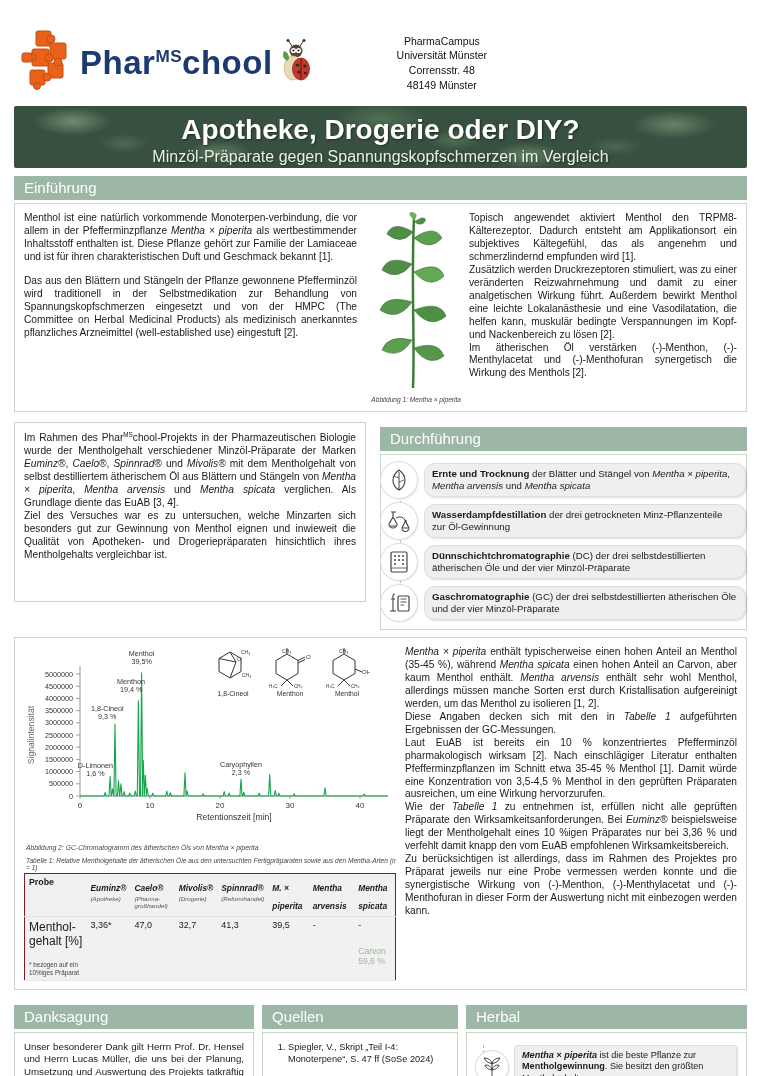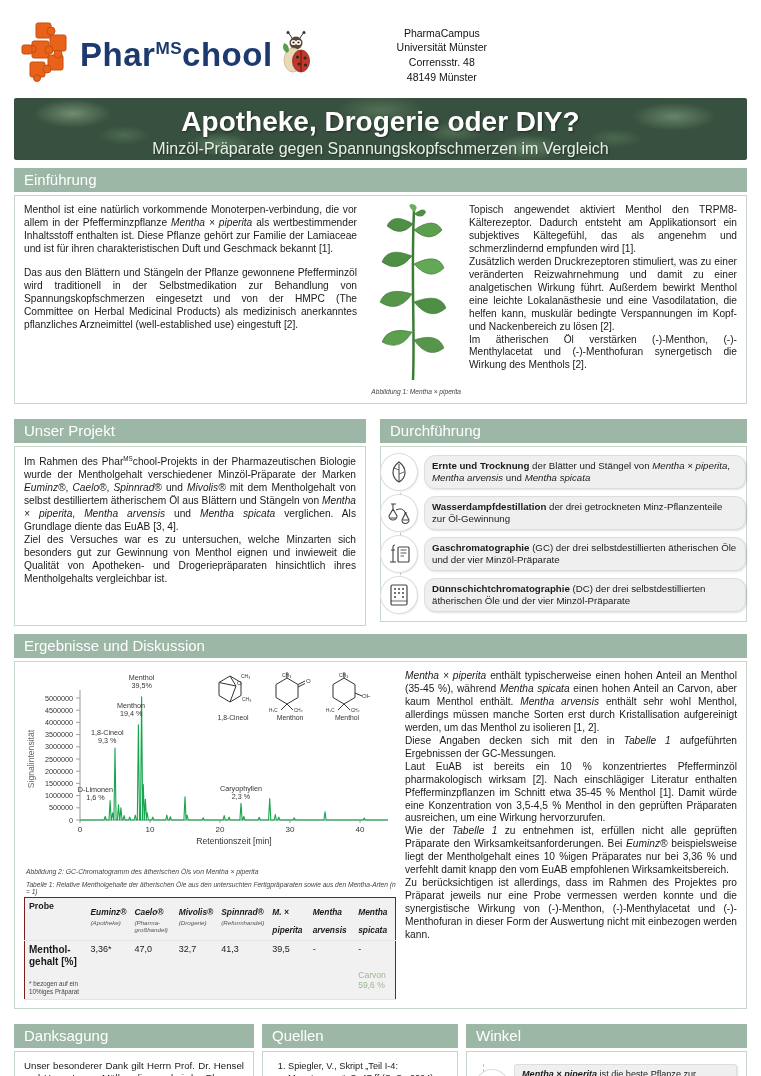--- a/index.html
+++ b/index.html
@@ -1,18 +1,18 @@
 <!DOCTYPE html>
 <html><head>
 <meta charset="utf-8">
 <style>
   * { box-sizing: border-box; margin: 0; padding: 0; }
   html,body { width: 761px; background:#fff; }
   body { font-family: "Liberation Sans", sans-serif; color:#1a1a1a; height:1076px; overflow:hidden; }
-  .page { width:761px; height:1076px; padding:4px 14px; position:relative; }
+  .page { width:761px; height:1076px; padding:12px 14px; position:relative; }
 
   
   .header { display:flex; align-items:center; padding:16px 6px 8px 6px; height:94px; }
   .logo-block { display:flex; align-items:center; gap:6px; }
   .wordmark { font-size:33px; font-weight:600; color:#1d3a70; letter-spacing:0.5px; }
   .wordmark sup { font-size:0.52em; vertical-align:super; }
   .addr { text-align:center; font-size:10.5px; line-height:1.4; color:#111; margin-left:84px; }
   .uni-logo { display:flex; align-items:center; gap:10px; margin-left:auto; margin-right:4px; }
   .uni-name { font-weight:bold; font-size:18px; line-height:1.12; color:#1a1a1a; }
 
@@ -70,21 +70,21 @@
   .structure { text-align:center; }
   .structure .sname { font-size:6.8px; color:#333; display:block; margin-top:-2px; }
   .fig2-cap { font-size:6.8px; font-style:italic; color:#444; margin:2px 0 6px 2px; }
   .tab-cap { font-size:6.6px; font-style:italic; color:#444; margin:0 0 2px 2px; }
   table.res { width:100%; border-collapse:collapse; background:#f1f1f1; border:1px solid #7f1d1d; }
   table.res th, table.res td { padding:3px 4px; vertical-align:top; text-align:left; border-bottom:1px solid #e4e4e4; }
   .th-main { font-size:8.4px; font-weight:bold; font-style:italic; line-height:1.15; }
   .th-plain { font-size:8.8px; font-weight:bold; font-style:normal; }
   .th-sub { font-size:6.2px; font-style:italic; font-weight:normal; color:#555; display:block; line-height:1.2; }
   .td-val { font-size:9px; }
-  .row-label { font-size:10px; font-weight:bold; line-height:1.2; }
+  .row-label { font-size:12px; font-weight:normal; line-height:1.2; }
   .footnote { font-size:6.3px; color:#444; margin-top:12px; line-height:1.25; }
   .carvon { color:#9eb894; font-size:8.6px; margin-top:16px; line-height:1.2; }
 
   
   .bottom-row { display:flex; gap:8px; margin-top:7px; }
   .bot-danke { width:240px; }
   .bot-quellen { width:196px; }
   .bot-fazit { flex:1; }
   .bot-text { font-size:9.7px; line-height:1.3; }
   .quellen-list { font-size:9.2px; line-height:1.32; padding-left:16px; }
@@ -182,21 +182,20 @@
       <div class="intro-right bodytext just">
         <p>Topisch angewendet aktiviert Menthol den TRPM8-Kälterezeptor. Dadurch entsteht am Applikationsort ein subjektives Kältegefühl, das als angenehm und schmerzlindernd empfunden wird [1].</p>
         <p>Zusätzlich werden Druckrezeptoren stimuliert, was zu einer veränderten Reizwahrnehmung und damit zu einer analgetischen Wirkung führt. Außerdem bewirkt Menthol eine leichte Lokalanästhesie und eine Vasodilatation, die helfen kann, muskulär bedingte Verspannungen im Kopf- und Nackenbereich zu lösen [2].</p>
         <p>Im ätherischen Öl verstärken (-)-Menthon, (-)-Menthylacetat und (-)-Menthofuran synergetisch die Wirkung des Menthols [2].</p>
       </div>
     </div>
   </div>
 
   <div class="two-col">
     <div class="col-left sec" style="margin-top:0">
-      <div class="sec-head">Unser Projekt</div>
       <div class="sec-body bodytext just" style="min-height:180px">
         <p><span>Im Rahmen des Phar</span><span class="rt-sup">MS</span><span>chool-Projekts in der Pharmazeutischen Biologie wurde der Mentholgehalt verschiedener Minzöl-Präparate der Marken </span><span class="rt-i">Euminz®</span><span>, </span><span class="rt-i">Caelo®</span><span>, </span><span class="rt-i">Spinnrad®</span><span> und </span><span class="rt-i">Mivolis®</span><span> mit dem Mentholgehalt von selbst destilliertem ätherischem Öl aus Blättern und Stängeln von </span><span class="rt-i">Mentha × piperita</span><span>, </span><span class="rt-i">Mentha arvensis</span><span> und </span><span class="rt-i">Mentha spicata</span><span> verglichen. Als Grundlage diente das EuAB [3, 4].</span></p>
         <p>Ziel des Versuches war es zu untersuchen, welche Minzarten sich besonders gut zur Gewinnung von Menthol eignen und inwieweit die Qualität von Apotheken- und Drogeriepräparaten hinsichtlich ihres Mentholgehalts vergleichbar ist.</p>
       </div>
     </div>
     <div class="col-right sec" style="margin-top:0">
       <div class="sec-head">Durchführung</div>
       <div class="sec-body steps">
         <div class="step">
           <div class="step-icon">
@@ -214,57 +213,56 @@
             <svg width="24" height="24" viewBox="0 0 24 24">
                 <path d="M6,3 L6,8 L2,15 a4,4 0 0 0 8,0 L6,8" fill="none" stroke="#444" stroke-width="1.1"></path>
                 <path d="M6,3 h3 M6,3 h-2" stroke="#444" stroke-width="1.1"></path>
                 <path d="M9,9 q6,-3 9,2" fill="none" stroke="#444" stroke-width="1"></path>
                 <path d="M18,11 L18,13 L15,19 a3.4,3.4 0 0 0 7,0 L19,13 L19,11" fill="none" stroke="#444" stroke-width="1.1"></path>
                 <line x1="3" y1="17" x2="9" y2="17" stroke="#444" stroke-width="1"></line>
                 <line x1="16" y1="19" x2="21" y2="19" stroke="#444" stroke-width="1"></line>
               </svg>
           </div>
           <div class="step-box"><span class="rt-b">Wasserdampfdestillation</span><span> der drei getrockneten Minz-Pflanzenteile zur Öl-Gewinnung</span></div>
-        </div>
-        <div class="step">
-          <div class="step-icon">
-            <svg width="24" height="24" viewBox="0 0 24 24">
-                <rect x="11" y="5" width="11" height="15" rx="1" fill="none" stroke="#444" stroke-width="1.2"></rect>
-                <line x1="13.5" y1="8" x2="19.5" y2="8" stroke="#444" stroke-width="0.9"></line>
-                <line x1="13.5" y1="11" x2="19.5" y2="11" stroke="#444" stroke-width="0.9"></line>
-                <line x1="13.5" y1="14" x2="17" y2="14" stroke="#444" stroke-width="0.9"></line>
-                <path d="M6,20 L6,8 M4,8 h4 M6,8 L6,5 a2,2 0 0 1 2,-2" fill="none" stroke="#444" stroke-width="1.1"></path>
-                <path d="M3,20 h6" stroke="#444" stroke-width="1.1"></path>
-              </svg>
-          </div>
-          <div class="step-box"><span class="rt-b">Gaschromatographie</span><span> (GC) der drei selbstdestillierten ätherischen Öle und der vier Minzöl-Präparate</span></div>
         </div>
         <div class="step">
           <div class="step-icon">
             <svg width="20" height="24" viewBox="0 0 20 24">
                 <rect x="2" y="2" width="16" height="20" rx="1.5" fill="none" stroke="#444" stroke-width="1.2"></rect>
                 <line x1="2" y1="18" x2="18" y2="18" stroke="#444" stroke-width="0.8"></line>
                 <circle cx="6" cy="6" r="1" fill="#444"></circle>
                 <circle cx="10" cy="6" r="1" fill="#444"></circle>
                 <circle cx="14" cy="6" r="1" fill="#444"></circle>
                 <circle cx="6" cy="10" r="1" fill="#444"></circle>
                 <circle cx="10" cy="10" r="1" fill="#444"></circle>
                 <circle cx="14" cy="10" r="1" fill="#444"></circle>
                 <circle cx="6" cy="14" r="1" fill="#444"></circle>
                 <circle cx="14" cy="14" r="1" fill="#444"></circle>
               </svg>
           </div>
           <div class="step-box"><span class="rt-b">Dünnschichtchromatographie</span><span> (DC) der drei selbstdestillierten ätherischen Öle und der vier Minzöl-Präparate</span></div>
         </div>
+        <div class="step">
+          <div class="step-icon">
+            <svg width="24" height="24" viewBox="0 0 24 24">
+                <rect x="11" y="5" width="11" height="15" rx="1" fill="none" stroke="#444" stroke-width="1.2"></rect>
+                <line x1="13.5" y1="8" x2="19.5" y2="8" stroke="#444" stroke-width="0.9"></line>
+                <line x1="13.5" y1="11" x2="19.5" y2="11" stroke="#444" stroke-width="0.9"></line>
+                <line x1="13.5" y1="14" x2="17" y2="14" stroke="#444" stroke-width="0.9"></line>
+                <path d="M6,20 L6,8 M4,8 h4 M6,8 L6,5 a2,2 0 0 1 2,-2" fill="none" stroke="#444" stroke-width="1.1"></path>
+                <path d="M3,20 h6" stroke="#444" stroke-width="1.1"></path>
+              </svg>
+          </div>
+          <div class="step-box"><span class="rt-b">Gaschromatographie</span><span> (GC) der drei selbstdestillierten ätherischen Öle und der vier Minzöl-Präparate</span></div>
+        </div>
       </div>
     </div>
   </div>
 
   <div class="sec">
-    <div class="sec-head">Ergebnisse und Diskussion</div>
     <div class="sec-body erg-flex">
       <div class="erg-left">
         <div class="chart-wrap">
           <svg id="chart-svg" width="372" height="192" viewBox="0 0 372 192">
               <line x1="52" y1="150" x2="56" y2="150" stroke="#777" stroke-width="0.7"></line>
               <text x="49" y="152.5" text-anchor="end" font-size="7.2" fill="#333" font-family="Liberation Sans, sans-serif">0</text>
               <line x1="52" y1="137.8" x2="56" y2="137.8" stroke="#777" stroke-width="0.7"></line>
               <text x="49" y="140.3" text-anchor="end" font-size="7.2" fill="#333" font-family="Liberation Sans, sans-serif">500000</text>
               <line x1="52" y1="125.6" x2="56" y2="125.6" stroke="#777" stroke-width="0.7"></line>
               <text x="49" y="128.1" text-anchor="end" font-size="7.2" fill="#333" font-family="Liberation Sans, sans-serif">1000000</text>
@@ -411,21 +409,21 @@
     <div class="bot-quellen sec" style="margin-top:0">
       <div class="sec-head">Quellen</div>
       <div class="sec-body" style="min-height:96px">
         <ol class="quellen-list">
           <li>Spiegler, V., Skript „Teil I-4: Monoterpene“, S. 47 ff (SoSe 2024)</li>
 
         </ol>
       </div>
     </div>
     <div class="bot-fazit sec" style="margin-top:0">
-      <div class="sec-head">Winkel</div>
+      <div class="sec-head">Herbal</div>
       <div class="sec-body fazit-steps" style="min-height:96px">
         <div class="fazit-step">
           <div class="fazit-icon">
             <svg width="20" height="22" viewBox="0 0 20 22">
                 <path d="M10,21 L10,6" stroke="#444" stroke-width="1" fill="none"></path>
                 <path d="M10,8 q-7,-2 -8,-6 q7,0 8,6 Z" fill="none" stroke="#444" stroke-width="1"></path>
                 <path d="M10,8 q7,-2 8,-6 q-7,0 -8,6 Z" fill="none" stroke="#444" stroke-width="1"></path>
                 <path d="M10,14 q-6,-1 -7,-5 q6,0 7,5 Z" fill="none" stroke="#444" stroke-width="1"></path>
                 <path d="M10,14 q6,-1 7,-5 q-6,0 -7,5 Z" fill="none" stroke="#444" stroke-width="1"></path>
               </svg>

